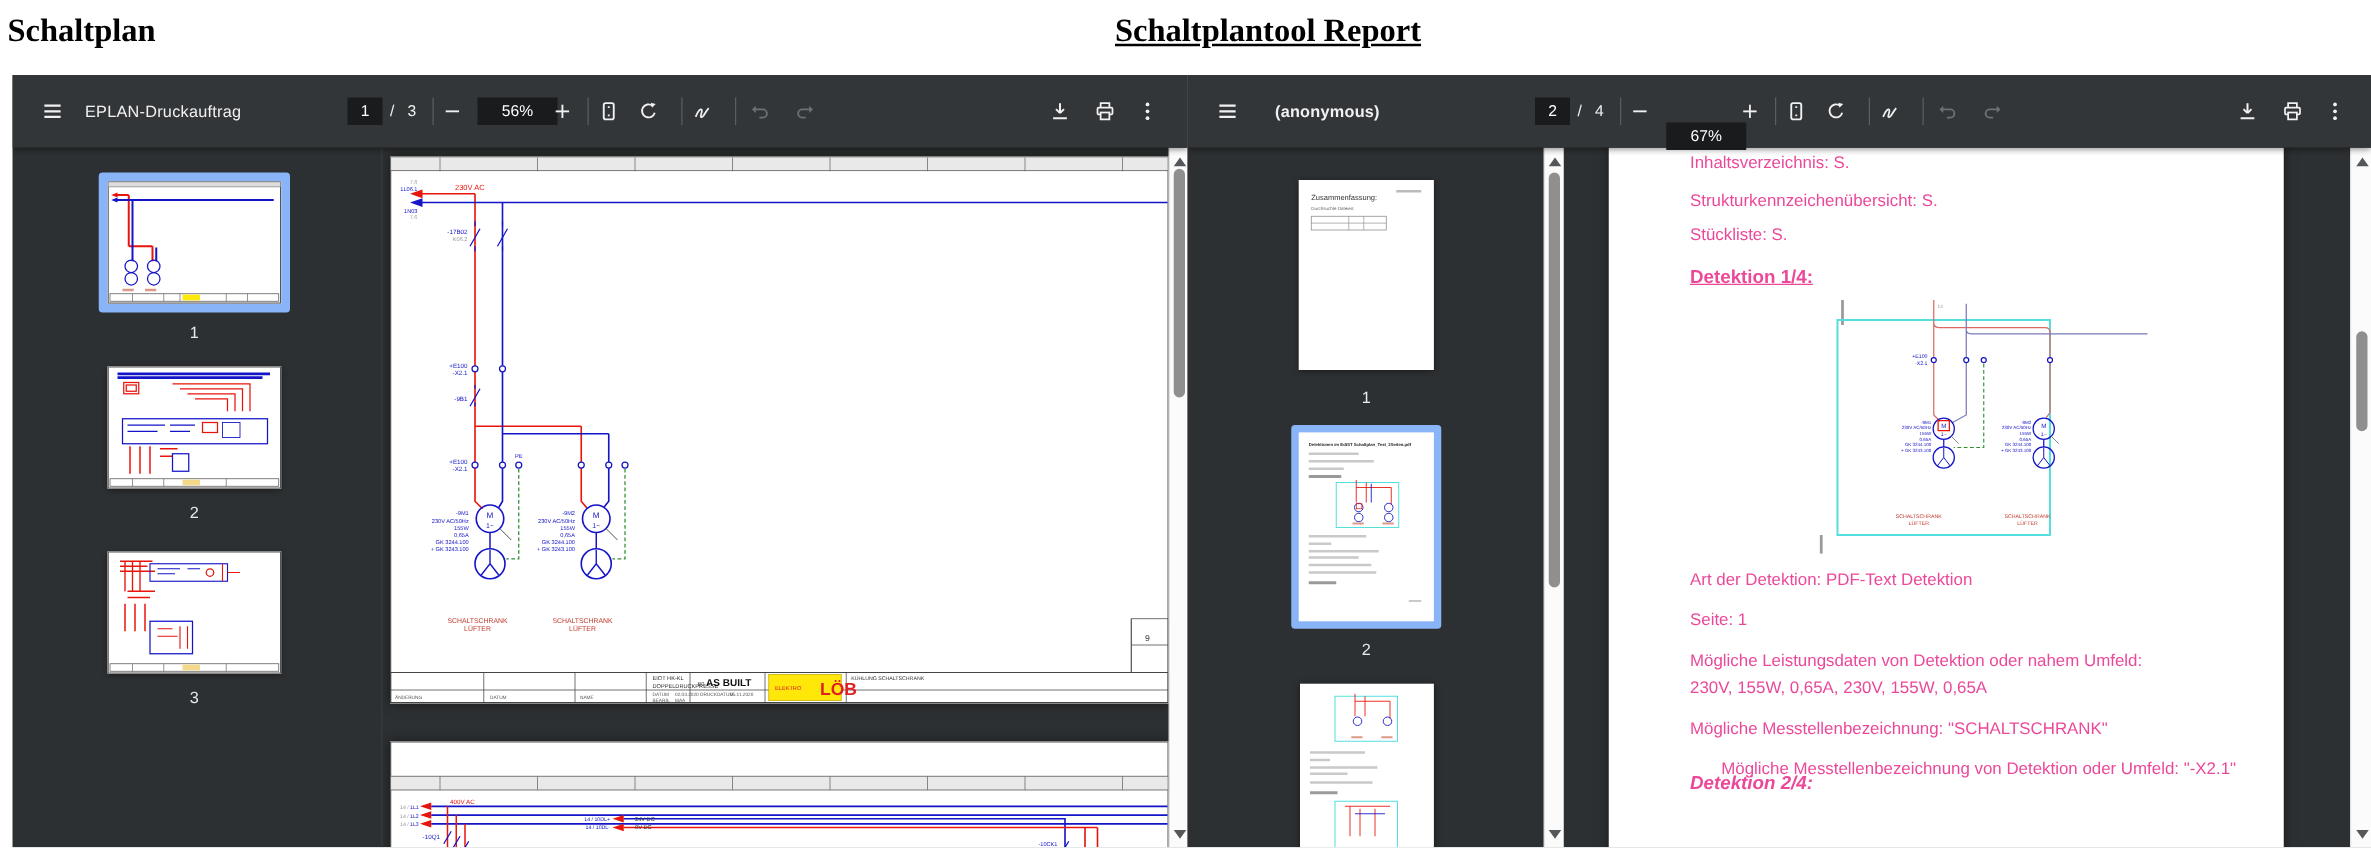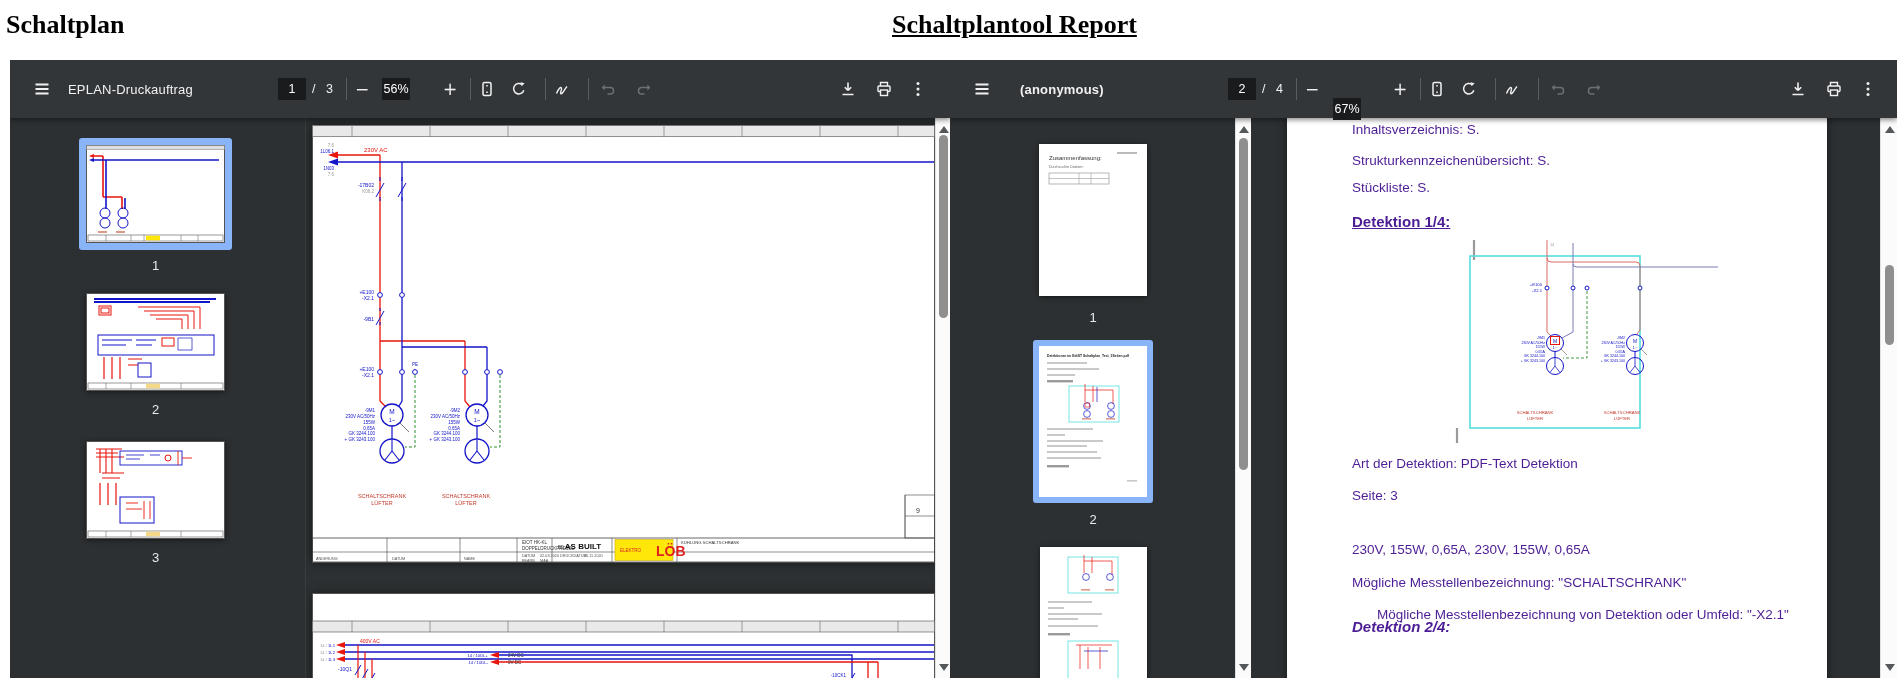--- a/index.html
+++ b/index.html
@@ -9,35 +9,35 @@
             font-size:26px;color:#000;white-space:nowrap;}
   .viewer{position:absolute;top:60px;height:618px;background:#2d3032;overflow:hidden;}
   .toolbar{position:absolute;top:0;left:0;right:0;height:58px;background:#323639;
            box-shadow:0 2px 5px rgba(0,0,0,.45);z-index:6;}
   .tbtn{position:absolute;top:50%;transform:translate(-50%,-50%);width:34px;height:34px;
         display:flex;align-items:center;justify-content:center;color:#f1f1f1;cursor:pointer;border-radius:50%;}
   .tb-title{position:absolute;top:50%;transform:translateY(-50%);color:#f1f1f1;font-size:13px;
             font-weight:500;white-space:nowrap;letter-spacing:.2px;}
   .pgbox{position:absolute;top:50%;transform:translateY(-50%);width:28px;height:22px;background:#191b1d;
          color:#fff;font-size:12.5px;display:flex;align-items:center;justify-content:center;}
-  .zoombox{position:absolute;top:50%;transform:translateY(-50%);width:28px;height:22px;background:#191b1d;
+  .zoombox{position:absolute;top:50%;transform:translateY(-50%);width:64px;height:22px;background:#191b1d;
          color:#fff;font-size:12.5px;display:flex;align-items:center;justify-content:center;}
   .tbsl{position:absolute;top:50%;transform:translateY(-50%);color:#f1f1f1;font-size:12.5px;}
   .tbsep{position:absolute;top:50%;transform:translateY(-50%);width:1px;height:22px;background:#5a5e61;}
   .plusminus{font-size:17px;font-family:"DejaVu Sans",sans-serif;}
   .content{position:absolute;top:58px;left:0;right:0;bottom:0;overflow:hidden;}
   .thumbsel{position:absolute;background:#8ab4f8;border-radius:3px;cursor:pointer;}
   .thumb{position:absolute;background:#fff;box-shadow:0 1px 5px rgba(0,0,0,.55);cursor:pointer;}
   .tlabel{position:absolute;color:#e8eaed;font-size:13px;text-align:center;}
   .vscroll{position:absolute;top:0;bottom:0;background:#fbfbfb;border-left:1px solid #e2e2e2;cursor:pointer;}
   .vthumb{position:absolute;left:3px;width:9px;background:#8f8f8f;border-radius:5px;}
   .sarr{position:absolute;left:50%;transform:translateX(-50%);width:0;height:0;border-left:5px solid transparent;border-right:5px solid transparent;}
   .sarr.up{border-bottom:7px solid #55585b;}
   .sarr.dn{border-top:7px solid #55585b;}
-  .rtext{position:absolute;color:#4c1d95;font-size:13.5px;white-space:nowrap;}
+  .rtext{position:absolute;color:#ec4899;font-size:13.5px;white-space:nowrap;}
   .rbold{font-weight:700;font-size:15px;}
   .whitepage{position:absolute;background:#fff;box-shadow:0 0 8px rgba(0,0,0,.5);}
   svg{display:block;}
   svg text{font-family:"Liberation Sans",sans-serif;}
 </style>
 </head>
 <body>
 
 <div class="stage">
 
@@ -506,21 +506,22 @@
             <g font-size="4.2" fill="#c0392b" text-anchor="middle">
               <text x="85" y="176">SCHALTSCHRANK</text>
               <text x="85" y="182">LÜFTER</text>
               <text x="172" y="176">SCHALTSCHRANK</text>
               <text x="172" y="182">LÜFTER</text>
             </g>
             <path d="M7 190v15" stroke="#9a9a9a" stroke-width="2.2"></path>
           </svg>
 
           <div class="rtext" style="left:65px;top:348px;">Art der Detektion: PDF-Text Detektion</div>
-          <div class="rtext" style="left:65px;top:380px;">Seite: 3</div>
+          <div class="rtext" style="left:65px;top:380px;">Seite: 1</div>
+          <div class="rtext" style="left:65px;top:413px;">Mögliche Leistungsdaten von Detektion oder nahem Umfeld:</div>
           <div class="rtext" style="left:65px;top:434px;">230V, 155W, 0,65A, 230V, 155W, 0,65A</div>
           <div class="rtext" style="left:65px;top:467px;">Mögliche Messtellenbezeichnung: "SCHALTSCHRANK"</div>
           <div class="rtext" style="left:65px;top:499px;margin-left:25px;">Mögliche Messtellenbezeichnung von Detektion oder Umfeld: "-X2.1"</div>
           <div class="rtext rbold" style="left:65px;top:510px;font-style:italic;">Detektion 2/4:</div>
         </div>
       </div>
 
       <div class="vscroll" style="left:930px;width:17px;">
         <div class="sarr up" style="top:8px;"></div>
         <div class="vthumb" style="left:4px;top:147px;height:80px;"></div>

